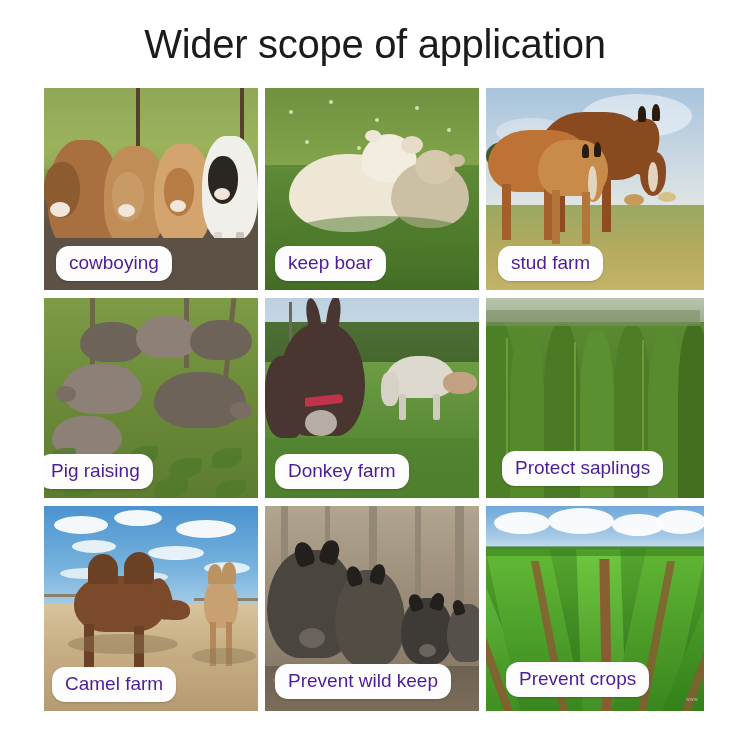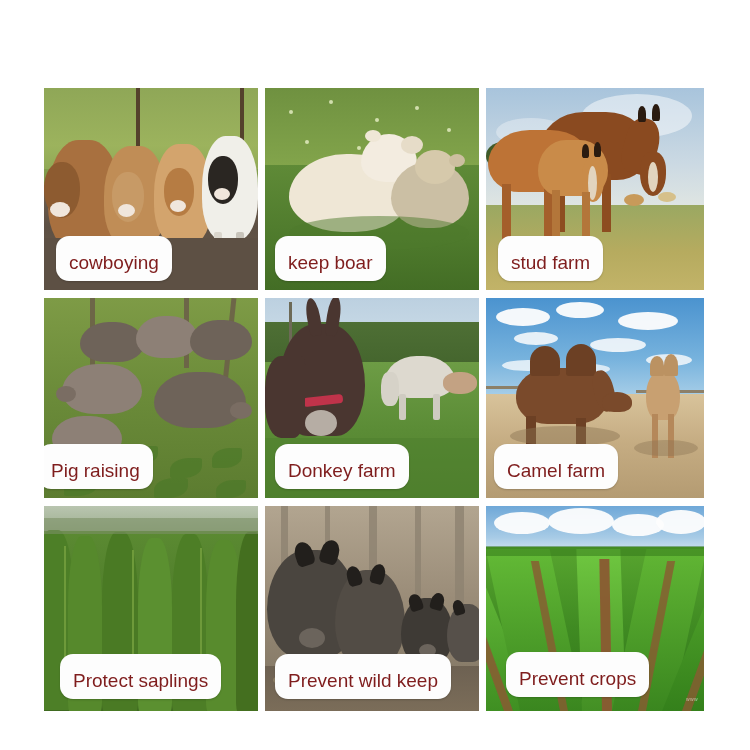--- a/index.html
+++ b/index.html
@@ -120,24 +120,24 @@
   .c9 .ground{height:80%;background:linear-gradient(#58a52f,#3f8a22 50%,#2f7418);}
   .c9 .furrow{position:absolute;background:#8a5a32;transform-origin:bottom center;}
   .c9 .cropstrip{position:absolute;background:linear-gradient(#6bc23d,#3f8f22);transform-origin:bottom center;}
 
   
   .label{
     position:absolute;
     bottom:9px;
     background:#fdfdfd;
     border-radius:13px;
-    padding:16px 13px 7px 13px;
+    padding:6px 13px 7px 13px;
     font-size:19px;
     line-height:22px;
-    color:#7f1d1d;
+    color:#4c1d95;
     white-space:nowrap;
     font-family:"Liberation Sans", sans-serif;
     box-shadow:0 1px 2px rgba(0,0,0,.18);
   }
   .label.l1{left:12px;}
   .label.l2{left:10px;}
   .label.l3{left:-6px;}
   .label.l4{left:12px;}
   .label.l5{left:10px;}
   .label.l6{left:8px;}
@@ -150,20 +150,21 @@
     font-size:5px;color:rgba(255,255,255,.55);
     letter-spacing:.4px;
     font-family:"Liberation Sans", sans-serif;
   }
 </style>
 </head>
 <body>
 
 <div class="page">
 
+  <div class="title">Wider scope of application</div>
 
   <div class="grid">
 
     <div class="cell c1">
       <div class="scene">
         <div class="sky"></div>
         <div class="grassband"></div>
         <div class="ground"></div>
         <div class="post" style="left:92px;top:0;height:96px;"></div>
         <div class="post" style="left:196px;top:0;height:106px;"></div>
@@ -312,57 +313,20 @@
 
         <div class="whitehorse" style="left:120px;top:58px;width:70px;height:42px;"></div>
         <div class="blob" style="left:116px;top:74px;width:18px;height:34px;background:#d6d2c8;border-radius:40%;"></div>
         <div class="blob" style="left:134px;top:96px;width:7px;height:26px;background:#cfcbc1;border-radius:2px;"></div>
         <div class="blob" style="left:168px;top:96px;width:7px;height:26px;background:#cfcbc1;border-radius:2px;"></div>
         <div class="blob" style="left:178px;top:74px;width:34px;height:22px;background:#c3a283;border-radius:45%;"></div>
 
         <div class="blob" style="left:0;top:140px;width:214px;height:60px;background:#4f7f2d;border-radius:0;opacity:.55;"></div>
       </div>
       <div class="label l5">Donkey farm</div>
-    </div>
-
-    <div class="cell c6">
-      <div class="scene">
-        <div class="sky"></div>
-        <div class="cloud" style="left:10px;top:10px;width:54px;height:18px;"></div>
-        <div class="cloud" style="left:70px;top:4px;width:48px;height:16px;"></div>
-        <div class="cloud" style="left:132px;top:14px;width:60px;height:18px;"></div>
-        <div class="cloud" style="left:28px;top:34px;width:44px;height:13px;opacity:.85;"></div>
-        <div class="cloud" style="left:104px;top:40px;width:56px;height:14px;opacity:.85;"></div>
-        <div class="cloud" style="left:160px;top:56px;width:46px;height:12px;opacity:.8;"></div>
-        <div class="cloud" style="left:16px;top:62px;width:52px;height:11px;opacity:.75;"></div>
-        <div class="cloud" style="left:80px;top:66px;width:44px;height:10px;opacity:.7;"></div>
-        <div class="ground"></div>
-        <div class="fence" style="left:0;top:88px;width:120px;"></div>
-        <div class="fence" style="left:150px;top:92px;width:68px;"></div>
-
-        <div class="camel" style="left:30px;top:70px;width:92px;height:56px;">
-          <div class="hump" style="left:14px;top:-22px;width:30px;height:30px;"></div>
-          <div class="hump" style="left:50px;top:-24px;width:30px;height:32px;"></div>
-          <div class="neck" style="left:78px;top:2px;width:20px;height:42px;"></div>
-          <div class="head" style="left:86px;top:24px;width:30px;height:20px;"></div>
-          <div class="leg" style="left:10px;top:48px;width:10px;height:54px;"></div>
-          <div class="leg" style="left:60px;top:50px;width:10px;height:52px;"></div>
-        </div>
-
-        <div class="camel" style="left:160px;top:74px;width:34px;height:48px;background:#c8a071;">
-          <div class="hump" style="left:4px;top:-16px;width:14px;height:20px;background:#bb9262;"></div>
-          <div class="hump" style="left:18px;top:-18px;width:14px;height:22px;background:#bb9262;"></div>
-          <div class="leg" style="left:6px;top:42px;width:6px;height:44px;background:#b5885a;"></div>
-          <div class="leg" style="left:22px;top:42px;width:6px;height:44px;background:#b5885a;"></div>
-        </div>
-
-        <div class="blob" style="left:24px;top:128px;width:110px;height:20px;background:#8a7352;opacity:.45;"></div>
-        <div class="blob" style="left:148px;top:142px;width:64px;height:16px;background:#8a7352;opacity:.4;"></div>
-      </div>
-      <div class="label l6">Camel farm</div>
     </div>
 
     <div class="cell c7">
       <div class="scene">
         <div class="sky"></div>
         <div class="ground"></div>
         <div class="row" style="left:-10px;top:24px;width:40px;height:180px;"></div>
         <div class="row" style="left:24px;top:30px;width:34px;height:176px;background:#56892c;"></div>
         <div class="row" style="left:58px;top:26px;width:36px;height:180px;background:#4a7a24;"></div>
         <div class="row" style="left:94px;top:32px;width:34px;height:174px;background:#5b9030;"></div>
@@ -370,20 +334,57 @@
         <div class="row" style="left:162px;top:34px;width:36px;height:172px;background:#588b2d;"></div>
         <div class="row" style="left:192px;top:26px;width:32px;height:180px;background:#446f1f;"></div>
         <div class="stem" style="left:20px;top:40px;height:120px;"></div>
         <div class="stem" style="left:88px;top:44px;height:116px;"></div>
         <div class="stem" style="left:156px;top:42px;height:118px;"></div>
         <div class="blob" style="left:0;top:12px;width:214px;height:16px;background:#7b8f66;border-radius:0;opacity:.6;"></div>
       </div>
       <div class="label l7">Protect saplings</div>
     </div>
 
+    <div class="cell c6">
+      <div class="scene">
+        <div class="sky"></div>
+        <div class="cloud" style="left:10px;top:10px;width:54px;height:18px;"></div>
+        <div class="cloud" style="left:70px;top:4px;width:48px;height:16px;"></div>
+        <div class="cloud" style="left:132px;top:14px;width:60px;height:18px;"></div>
+        <div class="cloud" style="left:28px;top:34px;width:44px;height:13px;opacity:.85;"></div>
+        <div class="cloud" style="left:104px;top:40px;width:56px;height:14px;opacity:.85;"></div>
+        <div class="cloud" style="left:160px;top:56px;width:46px;height:12px;opacity:.8;"></div>
+        <div class="cloud" style="left:16px;top:62px;width:52px;height:11px;opacity:.75;"></div>
+        <div class="cloud" style="left:80px;top:66px;width:44px;height:10px;opacity:.7;"></div>
+        <div class="ground"></div>
+        <div class="fence" style="left:0;top:88px;width:120px;"></div>
+        <div class="fence" style="left:150px;top:92px;width:68px;"></div>
+
+        <div class="camel" style="left:30px;top:70px;width:92px;height:56px;">
+          <div class="hump" style="left:14px;top:-22px;width:30px;height:30px;"></div>
+          <div class="hump" style="left:50px;top:-24px;width:30px;height:32px;"></div>
+          <div class="neck" style="left:78px;top:2px;width:20px;height:42px;"></div>
+          <div class="head" style="left:86px;top:24px;width:30px;height:20px;"></div>
+          <div class="leg" style="left:10px;top:48px;width:10px;height:54px;"></div>
+          <div class="leg" style="left:60px;top:50px;width:10px;height:52px;"></div>
+        </div>
+
+        <div class="camel" style="left:160px;top:74px;width:34px;height:48px;background:#c8a071;">
+          <div class="hump" style="left:4px;top:-16px;width:14px;height:20px;background:#bb9262;"></div>
+          <div class="hump" style="left:18px;top:-18px;width:14px;height:22px;background:#bb9262;"></div>
+          <div class="leg" style="left:6px;top:42px;width:6px;height:44px;background:#b5885a;"></div>
+          <div class="leg" style="left:22px;top:42px;width:6px;height:44px;background:#b5885a;"></div>
+        </div>
+
+        <div class="blob" style="left:24px;top:128px;width:110px;height:20px;background:#8a7352;opacity:.45;"></div>
+        <div class="blob" style="left:148px;top:142px;width:64px;height:16px;background:#8a7352;opacity:.4;"></div>
+      </div>
+      <div class="label l6">Camel farm</div>
+    </div>
+
     <div class="cell c8">
       <div class="scene">
         <div class="sky"></div>
         <div class="trunk" style="left:16px;top:0;width:7px;height:150px;"></div>
         <div class="trunk" style="left:60px;top:0;width:5px;height:140px;"></div>
         <div class="trunk" style="left:104px;top:0;width:8px;height:152px;"></div>
         <div class="trunk" style="left:150px;top:0;width:6px;height:146px;"></div>
         <div class="trunk" style="left:190px;top:0;width:9px;height:150px;"></div>
         <div class="floor"></div>
 

